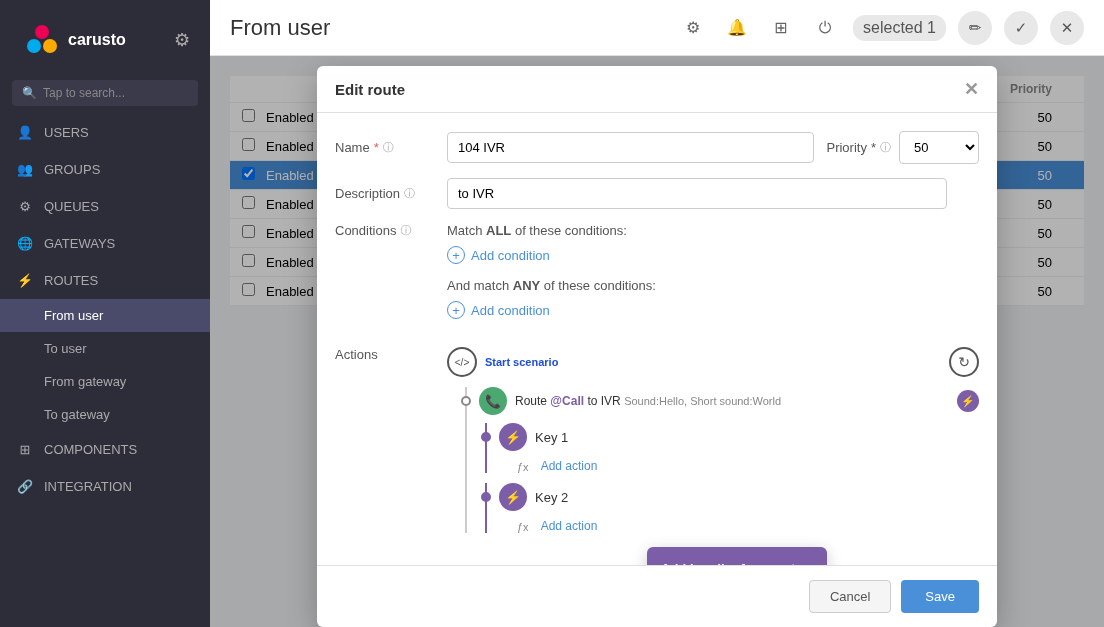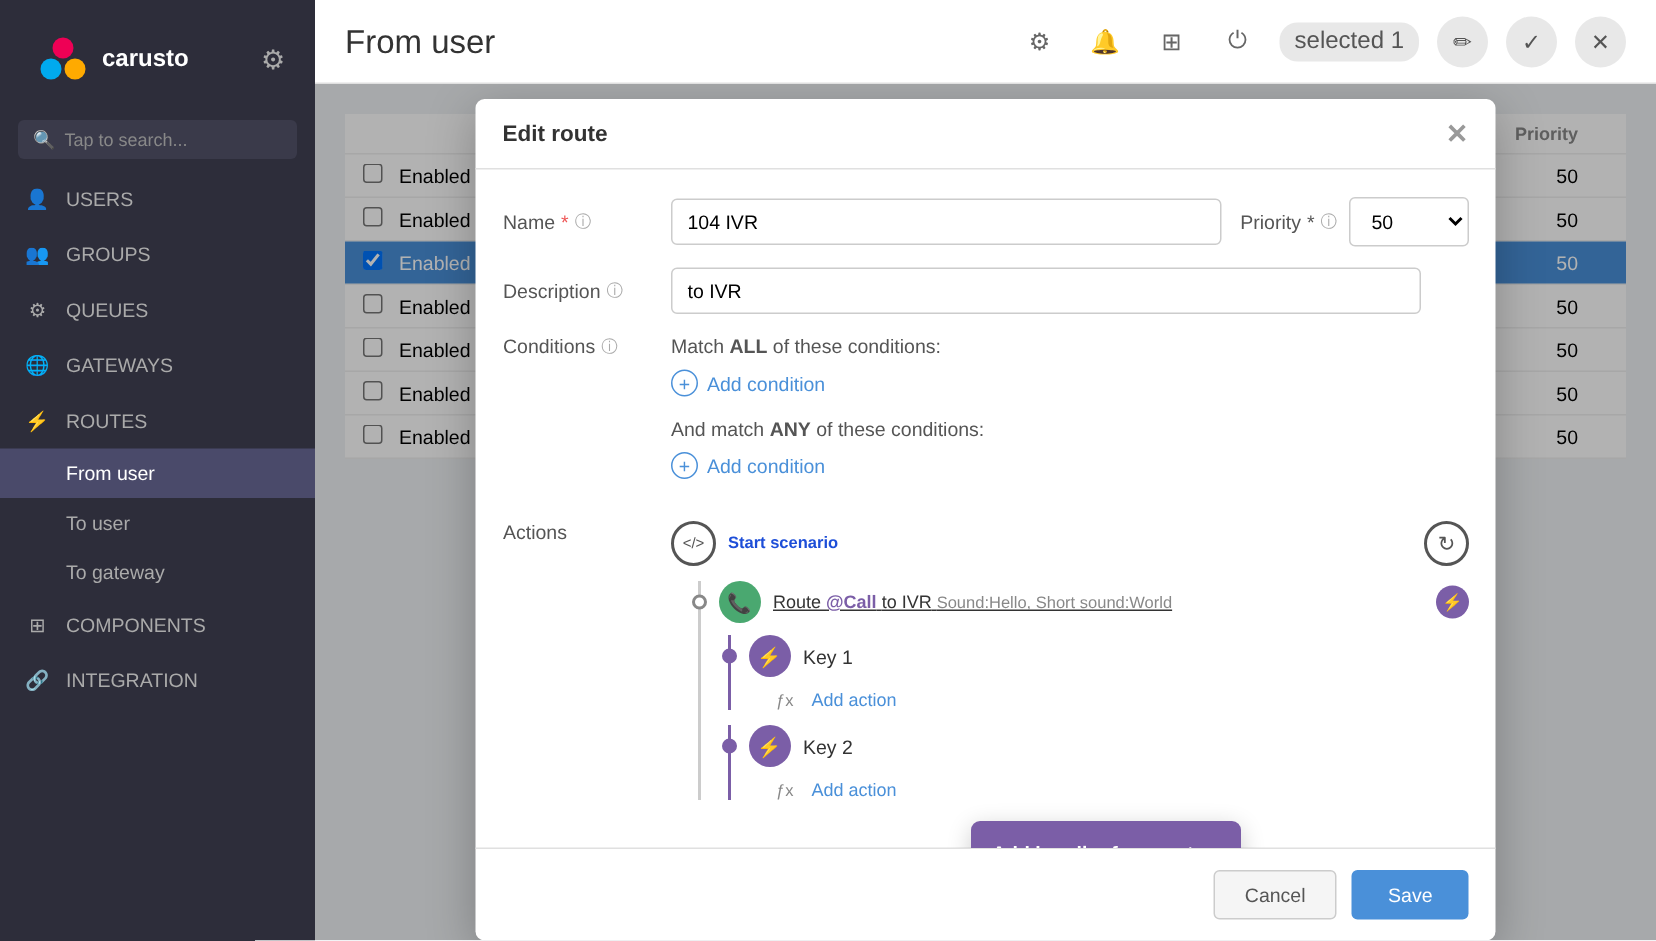--- a/index.html
+++ b/index.html
@@ -127,21 +127,21 @@
     .flow-dot { width: 10px; height: 10px; background: #fff; border: 2px solid #aaa; border-radius: 50%; z-index: 1; flex-shrink: 0; }
     .flow-dot.purple { border-color: #7b5ea7; background: #7b5ea7; }
     .flow-icon-circle {
       width: 28px; height: 28px; border-radius: 50%; background: #7b5ea7;
       display: flex; align-items: center; justify-content: center; color: #fff; font-size: 13px;
     }
     .phone-icon-circle {
       width: 28px; height: 28px; border-radius: 50%; background: #4aa870;
       display: flex; align-items: center; justify-content: center; color: #fff; font-size: 13px;
     }
-    .flow-content { font-size: 12px; color: #333; flex: 1; text-decoration: underline; }
+    .flow-content { font-size: 12px; color: #333; flex: 1; }
     .flow-content .route-name { font-weight: 600; color: #7b5ea7; }
     .flow-content .route-dest { color: #333; }
     .flow-content .route-sounds { color: #888; font-size: 11px; }
     .lightning-btn { width: 22px; height: 22px; border-radius: 50%; background: #7b5ea7; display: flex; align-items: center; justify-content: center; color: #fff; font-size: 11px; cursor: pointer; }
     .sync-btn { width: 30px; height: 30px; border: 2px solid #555; border-radius: 50%; display: flex; align-items: center; justify-content: center; color: #555; cursor: pointer; font-size: 14px; }
     .add-action-link { color: #4a90d9; font-size: 12px; cursor: pointer; display: flex; align-items: flex-end; gap: 12px; margin-left: 36px; }
     .key-label { font-weight: 500; font-size: 13px; color: #333; }
 
     
     .handler-popup {
@@ -236,20 +236,23 @@
     </div>
     <div class="nav-item">
       <span class="nav-icon">⚡</span>
       <span>ROUTES</span>
     </div>
     <div class="nav-sub-item active">
       <span>From user</span>
     </div>
     <div class="nav-sub-item">
       <span>To user</span>
+    </div>
+    <div class="nav-sub-item">
+      <span>From gateway</span>
     </div>
     <div class="nav-sub-item">
       <span>To gateway</span>
     </div>
     <div class="nav-item">
       <span class="nav-icon">⊞</span>
       <span>COMPONENTS</span>
     </div>
     <div class="nav-item">
       <span class="nav-icon">🔗</span>

